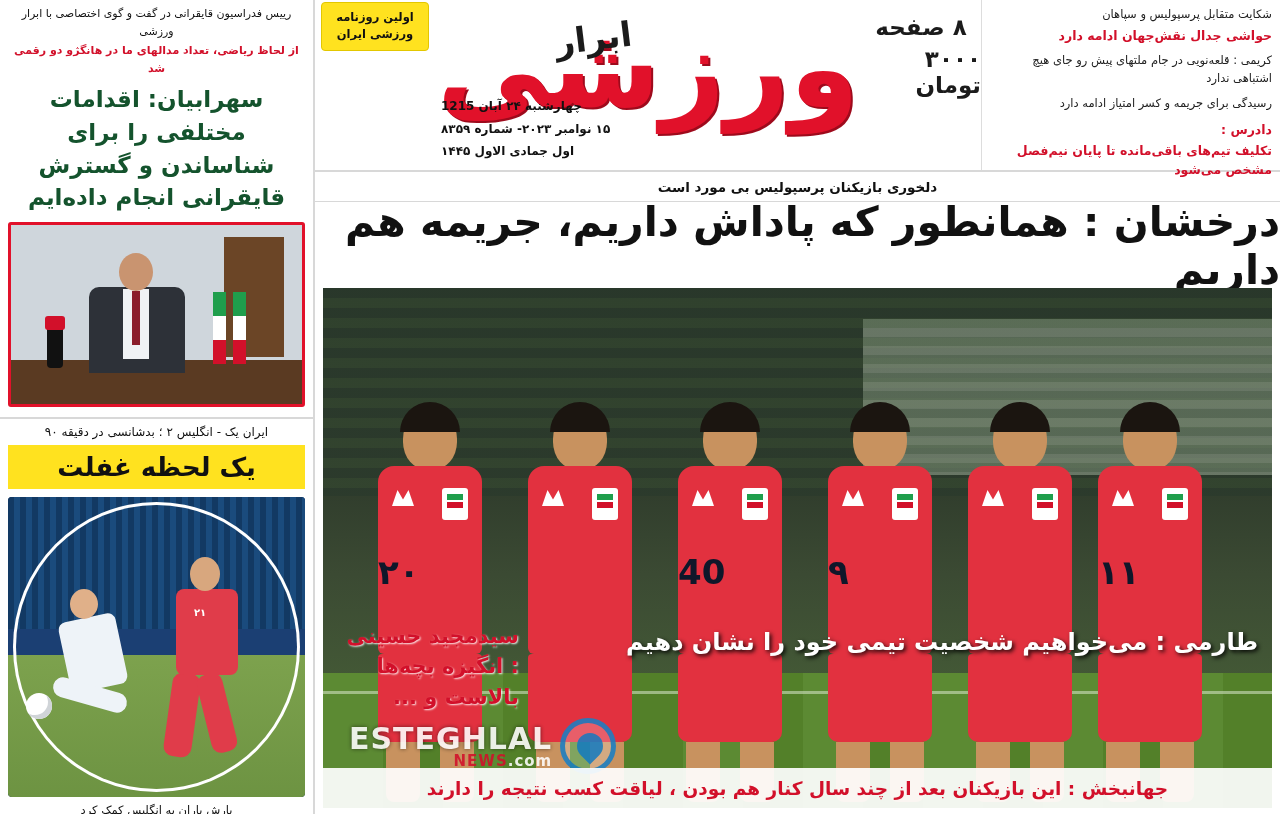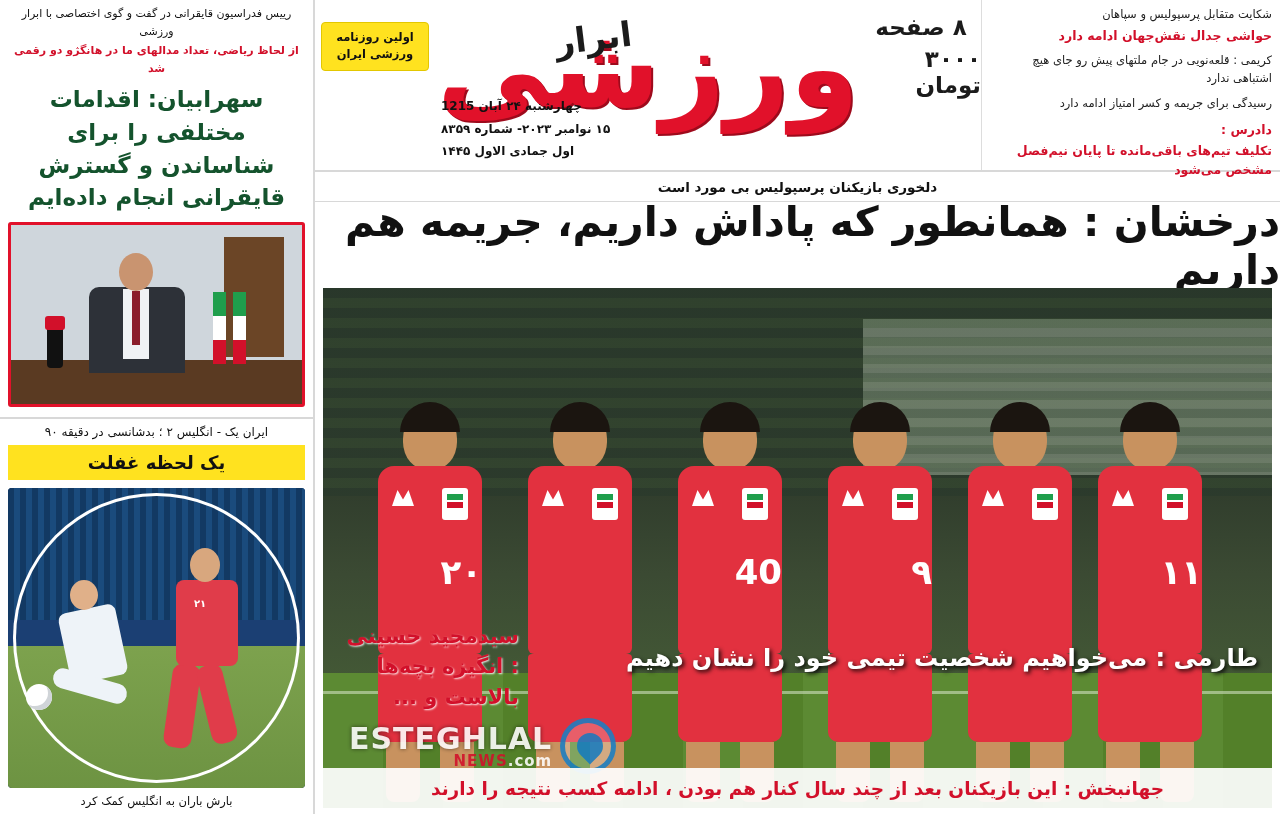--- a/index.html
+++ b/index.html
@@ -17,21 +17,21 @@
 
   
   .masthead {
     position: absolute; top: 0; right: 0;
     width: 965px; height: 172px;
     background: #fff;
     border-bottom: 2px solid #d8d8d8;
     display: flex; flex-direction: row-reverse;
   }
   .mh-left-col {
-    width: 120px; padding: 22px 4px 0 4px;
+    width: 120px; padding: 2px 4px 0 4px;
     display: flex; flex-direction: column; align-items: center;
   }
   .ribbon {
     background: #ffe21f;
     border: 1px solid #e3c700;
     border-radius: 4px;
     text-align: center;
     padding: 6px 4px;
     line-height: 1.5;
     font-size: 11.5px;
@@ -116,21 +116,21 @@
   .rail-photo .flag.f2 { left:222px; background:linear-gradient(#1f9e4c 33%, #fff 33%, #fff 66%, #d2102a 66%); }
   .rail-photo .mic { position:absolute; left:36px; bottom:36px; width:16px; height:44px; background:#111; border-radius:4px;}
   .rail-photo .mic:after{content:"";position:absolute;left:-2px;top:-8px;width:20px;height:14px;background:#d2102a;border-radius:3px;}
 
   .rail-sep { height: 2px; background: #d8d8d8; margin: 10px 0 0 0; }
   .rail-sub {
     font-size: 12px; text-align: center; color: #111; padding: 6px 6px 4px 6px;
   }
   .rail-yellow {
     background: #ffe21f; margin: 2px 8px 0 8px; padding: 7px 4px;
-    text-align: center; font-size: 18px; font-weight: bold; color: #111;
+    text-align: center; font-size: 26px; font-weight: bold; color: #111;
   }
   .rail-photo2 {
     margin: 8px 8px 0 8px; height: 300px; position: relative; overflow: hidden;
     background: #0d2a5c;
     border-radius: 4px;
   }
   .rail-photo2 .pitch { position:absolute; inset:0; background:linear-gradient(#17406f 0%, #1d558f 45%, #7fa44f 46%, #6d9342 100%); }
   .rail-photo2 .crowd { position:absolute; top:0; left:0; right:0; height:46%; background:repeating-linear-gradient(90deg,#123963 0 6px,#1a4b7d 6px 12px); }
   .rail-photo2 .circle-mask { position:absolute; inset:8px; border-radius:50%; overflow:hidden; box-shadow:0 0 0 3px #fff; }
   .rail-photo2 .p-white-body { position:absolute; left:56px; top:120px; width:58px; height:72px; background:#eef3f8; border-radius:8px; transform:rotate(-12deg); }
@@ -179,29 +179,29 @@
   .mp-line { position:absolute; left:0; right:0; bottom:22%; height:3px; background:#cfe0c0; opacity:.6;}
   .player {
     position: absolute; bottom: 6px;
   }
   .player .head { width: 54px; height: 62px; border-radius: 50% 50% 45% 45%; background: #c8925f; margin: 0 auto; position: relative; }
   .player .hair { position:absolute; left:-3px; top:-6px; width:60px; height:30px; background:#1b1510; border-radius:30px 30px 0 0;}
   .player .body { width: 104px; height: 188px; background: #e2313f; border-radius: 16px 16px 6px 6px; position: relative; margin-top:-4px; }
   .player .badge { position:absolute; right:14px; top:22px; width:26px; height:32px; background:#fff; border-radius:3px;}
   .player .badge:after{content:"";position:absolute;left:5px;top:6px;width:16px;height:6px;background:#1f9e4c;box-shadow:0 8px 0 #d2102a;}
   .player .logo { position:absolute; left:14px; top:24px; width:22px; height:16px; background:#fff; clip-path: polygon(0 100%, 25% 0, 50% 60%, 75% 0, 100% 100%); }
-  .player .num { position:absolute; left:0; right:0; top:86px; text-align:right; color:#ffffff; font-size:34px; font-weight:bold; }
+  .player .num { position:absolute; left:0; right:0; top:86px; text-align:left; color:#0f172a; font-size:34px; font-weight:bold; }
   .player .shorts { width: 104px; height: 88px; background: #e2313f; border-radius: 4px 4px 10px 10px; }
   .player .legs { width: 104px; height: 60px; background: transparent; position: relative; }
   .player .legs:before, .player .legs:after { content:""; position:absolute; top:0; width:34px; height:60px; background:#c8925f; border-radius:0 0 8px 8px;}
   .player .legs:before { left: 8px; }
   .player .legs:after { right: 8px; }
 
   .mp-overlay-right {
-    position: absolute; right: 14px; bottom: 132px;
+    position: absolute; right: 14px; bottom: 148px;
     color: #fff; font-weight: bold; font-size: 24px; line-height: 1.5;
     text-align: right; text-shadow: 2px 2px 4px rgba(0,0,0,.9);
   }
   .mp-bottom-strip {
     position: absolute; left: 0; right: 0; bottom: 0; height: 40px;
     background: rgba(255,255,255,.92);
     display: flex; align-items: center; justify-content: center;
   }
   .mp-bottom-strip span {
     color: #d2102a; font-weight: bold; font-size: 18.5px;
@@ -379,21 +379,21 @@
       <div class="globe"></div>
       <div class="txt">
         <div class="t1">ESTEGHLAL</div>
         <div class="t2">
           <span>NEWS</span><b>.com</b>
         </div>
       </div>
     </div>
 
     <div class="mp-bottom-strip">
-      <span>جهانبخش : این بازیکنان بعد از چند سال کنار هم بودن ، ادامه کسب نتیجه را دارند</span>
+      <span>جهانبخش : این بازیکنان بعد از چند سال کنار هم بودن ، لیاقت کسب نتیجه را دارند</span>
     </div>
   </div>
 
   <div class="rail">
     <div class="rail-kicker">
       <span>رییس فدراسیون قایقرانی در گفت و گوی اختصاصی با ابرار ورزشی</span>
       <span class="red">از لحاظ ریاضی، تعداد مدالهای ما در هانگژو دو رقمی شد</span>
     </div>
     <div class="rail-title">سهرابیان: اقدامات مختلفی را برای شناساندن و گسترش قایقرانی انجام داده‌ایم</div>
 

